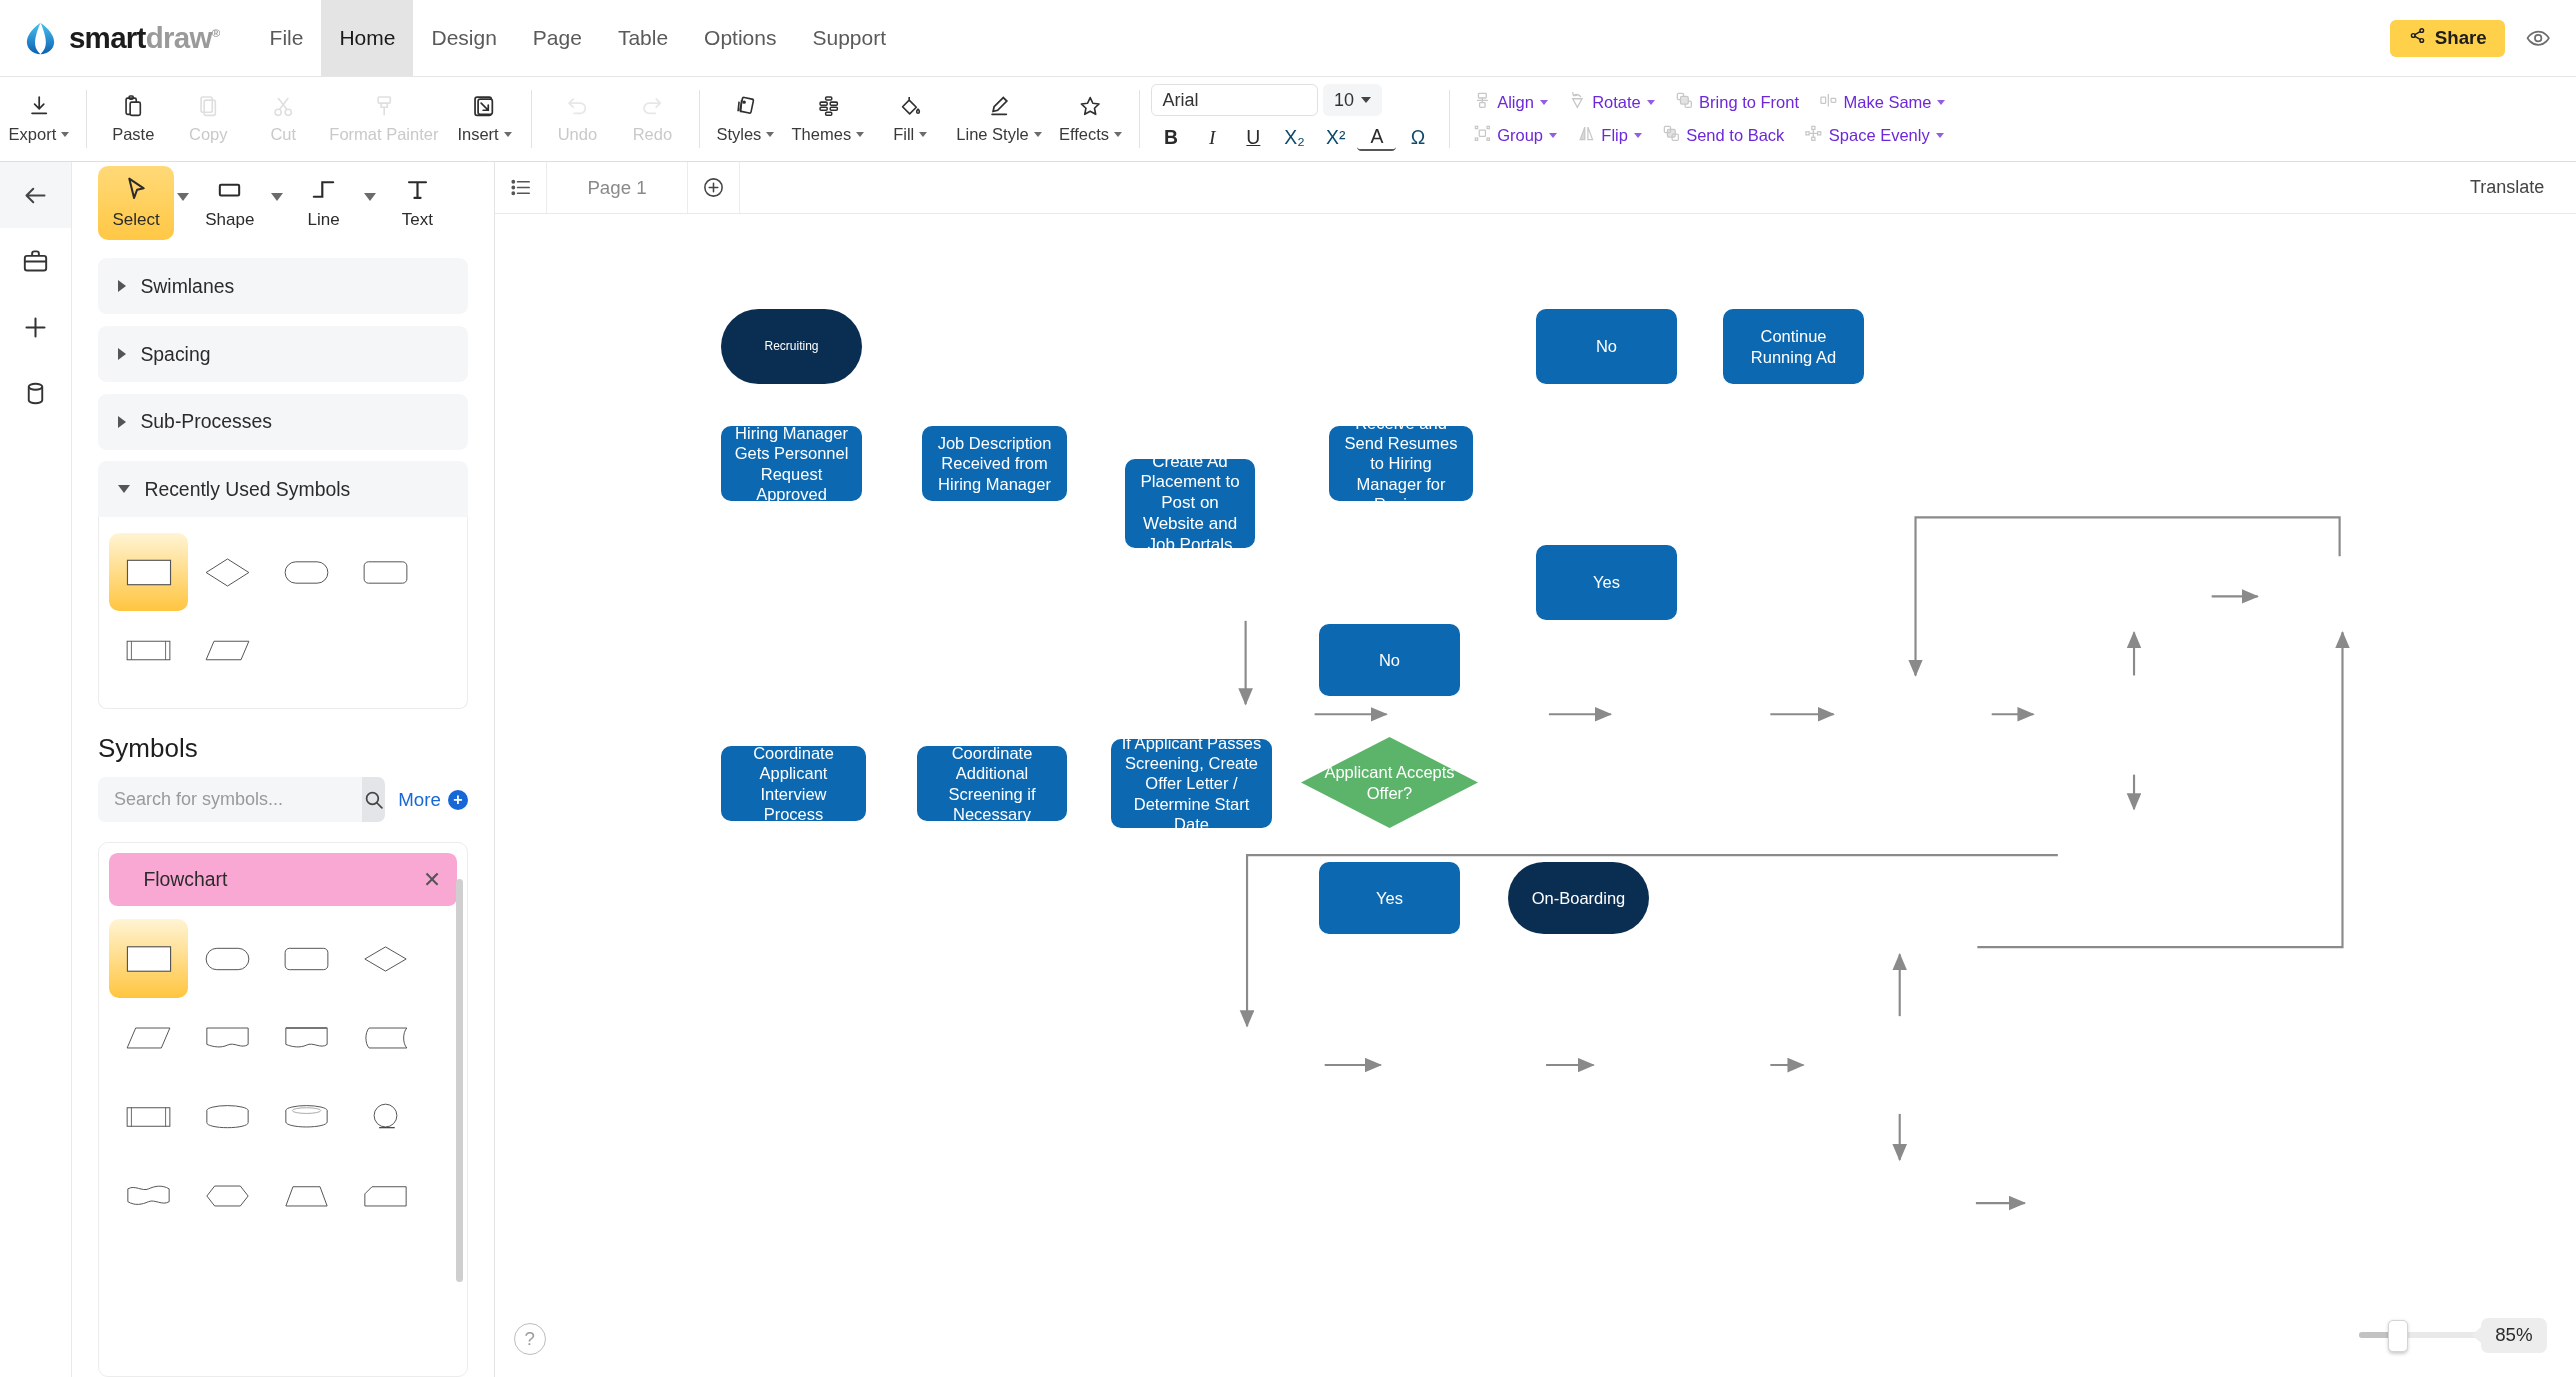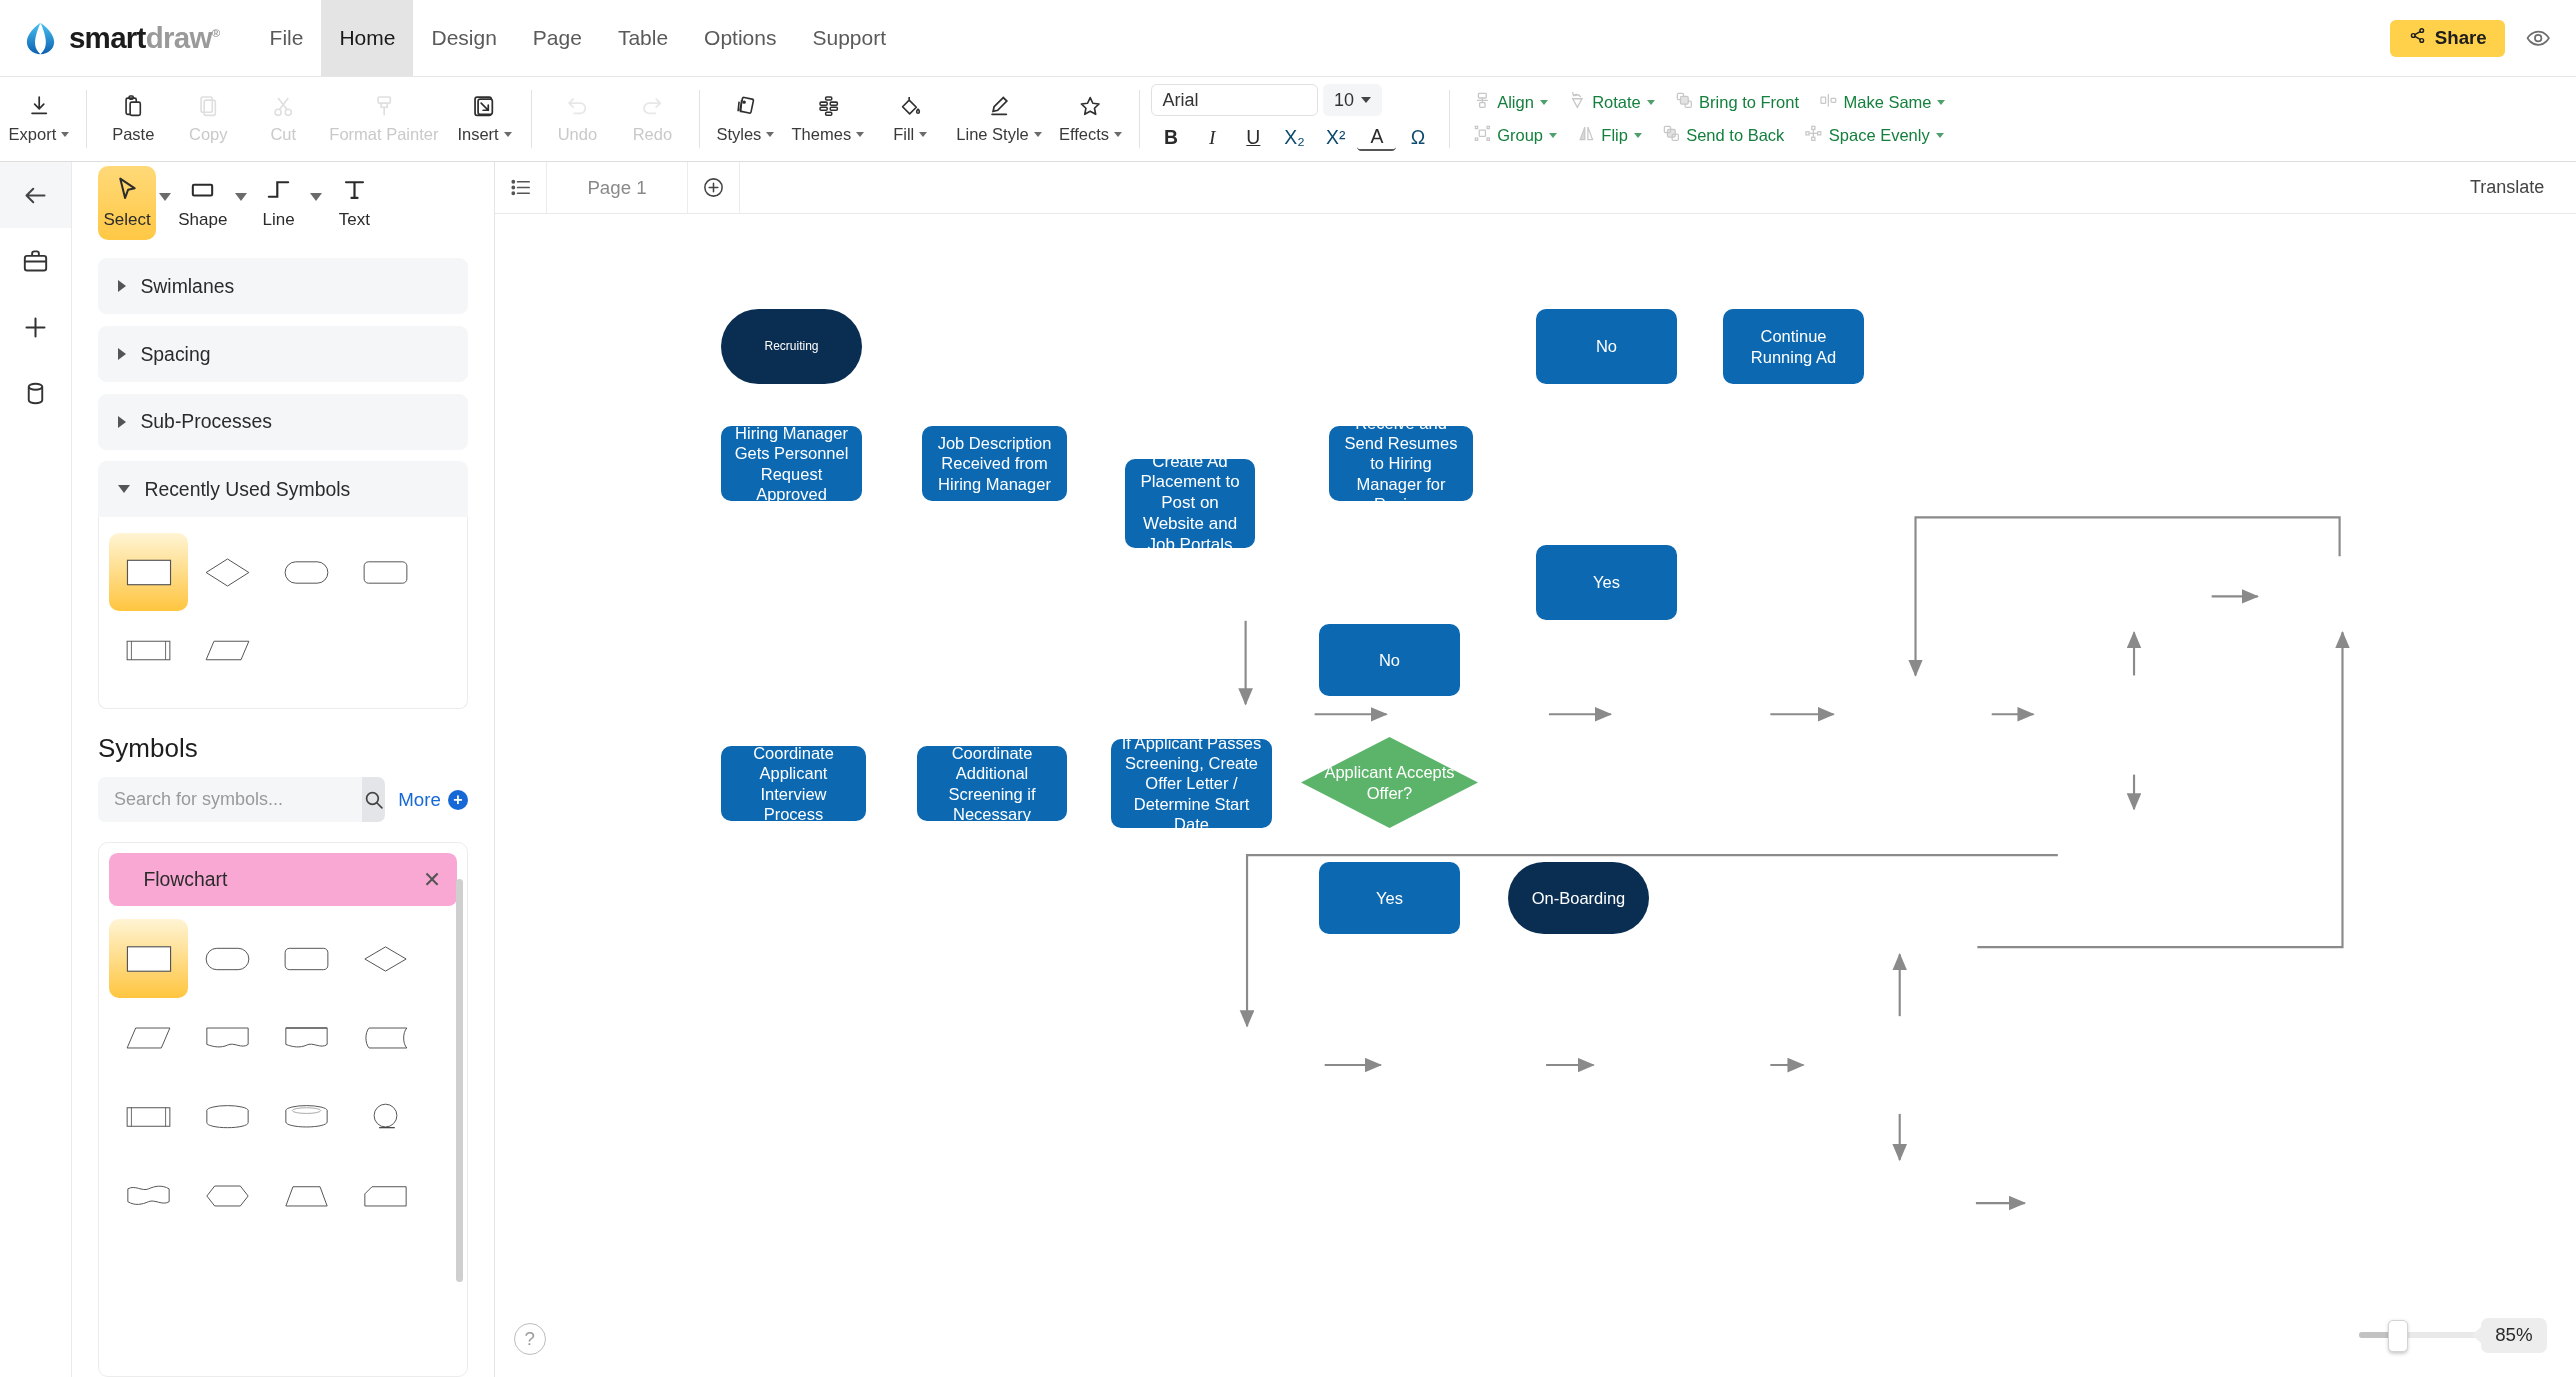--- a/index.html
+++ b/index.html
@@ -71,41 +71,41 @@
     width:39px; height:32px; display:flex; align-items:center; justify-content:center;
     font-size:19.4px; color:#2b2b2b; cursor:pointer; border-radius:4.3px;
   }
   .fmt-btn.dis { color:#0c4a6e; }
 
   
   .arrange { display:flex; flex-direction:column; justify-content:center; gap:4.3px; padding-left:4.3px; }
   .arr-row { display:flex; align-items:center; }
   .arr-btn {
     display:flex; align-items:center; gap:5.8px; padding:2.9px 10px;
-    font-size:16.5px; color:#15803d; cursor:default; white-space:nowrap;
+    font-size:16.5px; color:#6d28d9; cursor:default; white-space:nowrap;
   }
 
   
   .main { display:flex; height:calc(1377px - 76px - 86px); }
 
   
   .rail { width:72px; background:#fff; border-right:0.7px solid #eaeaea; flex:0 0 72px; }
   .rail-item { height:66px; display:flex; align-items:center; justify-content:center; cursor:pointer; }
   .rail-item.back { background:#f5f6f8; }
   .rail-item.sel { background:#fff; }
 
   
   .panel { width:423px; flex:0 0 423px; background:#fff; border-right:0.7px solid #e4e4e4;
            display:flex; flex-direction:column; overflow:hidden; }
   .panel-title { font-size:24.4px; color:#2b2b2b; padding:21.6px 0 13px 26px; display:flex; align-items:center; gap:11.5px; cursor:pointer; }
   .panel-title .cv { width:0;height:0;border-left:6.5px solid transparent;border-right:6.5px solid transparent;border-top:8px solid #555; }
 
   .tools-row { display:flex; align-items:flex-start; padding:4.3px 0 13px 26px; gap:2.9px; }
   .tool {
-    width:58px; display:flex; flex-direction:column; align-items:center; gap:5.8px;
+    width:76px; display:flex; flex-direction:column; align-items:center; gap:5.8px;
     padding:8.6px 0 10px; border-radius:10px; cursor:pointer;
   }
   .tool.active { background:linear-gradient(180deg,#ffd978,#ffc845); }
   .tool .tlbl { font-size:17px; color:#2b2b2b; }
   .tool-caret { width:0;height:0;border-left:6.5px solid transparent;border-right:6.5px solid transparent;border-top:8px solid #6b6b6b; margin-top:27px; }
 
   .acc {
     margin:5.8px 26px; height:56px; background:#f5f6f8; border-radius:8.6px;
     display:flex; align-items:center; padding-left:20px; gap:14.4px;
     font-size:19.4px; color:#2b2b2b; cursor:pointer;

